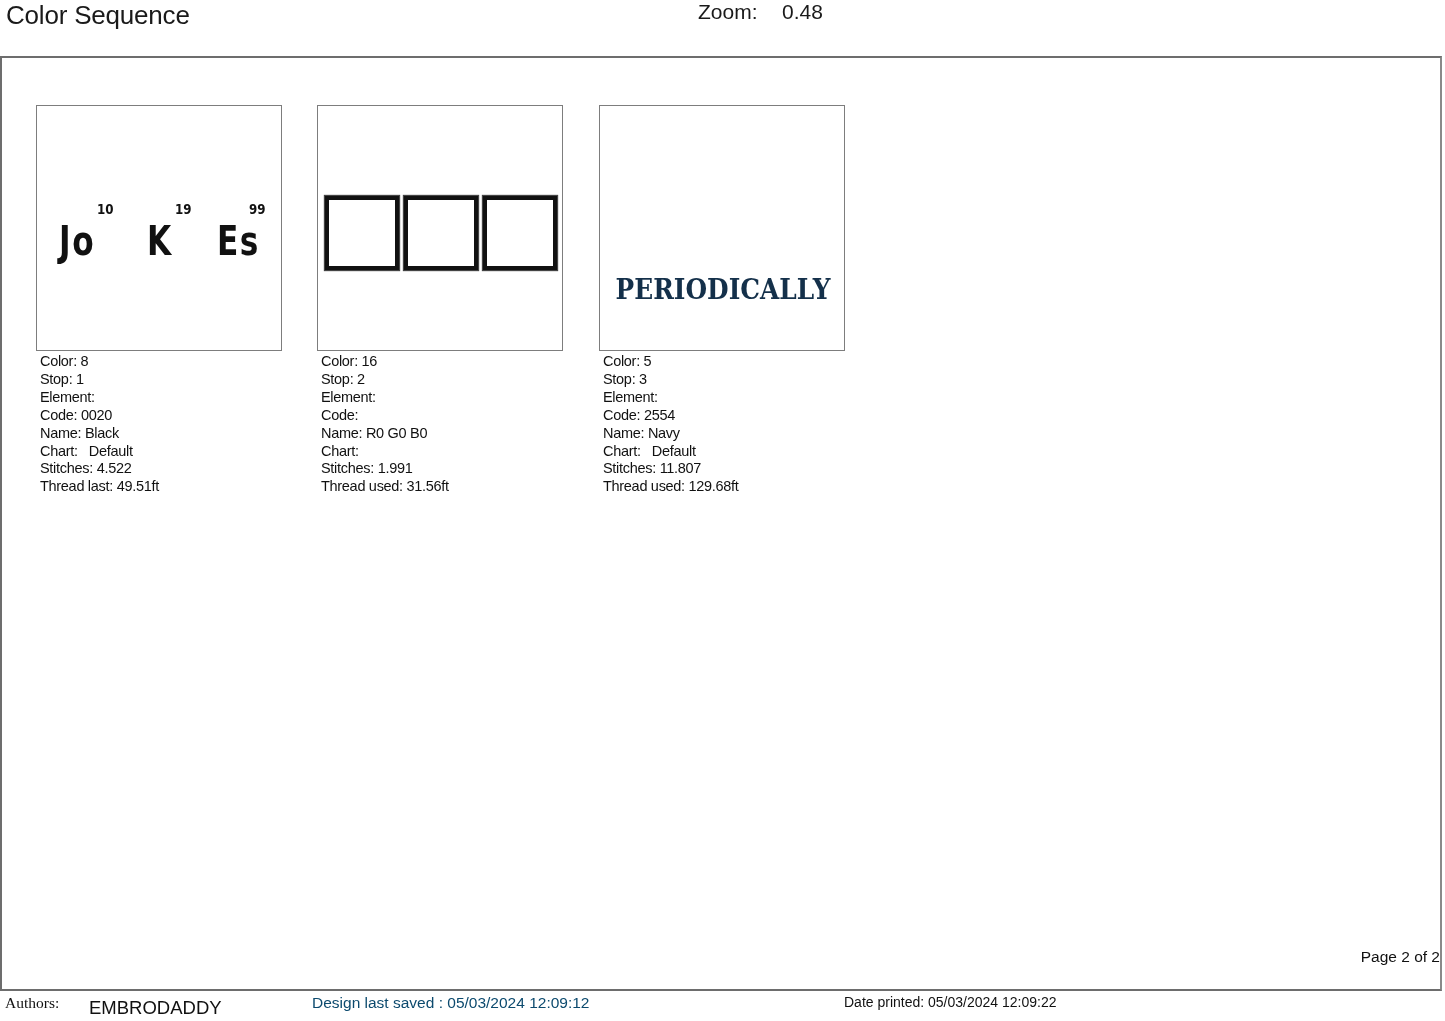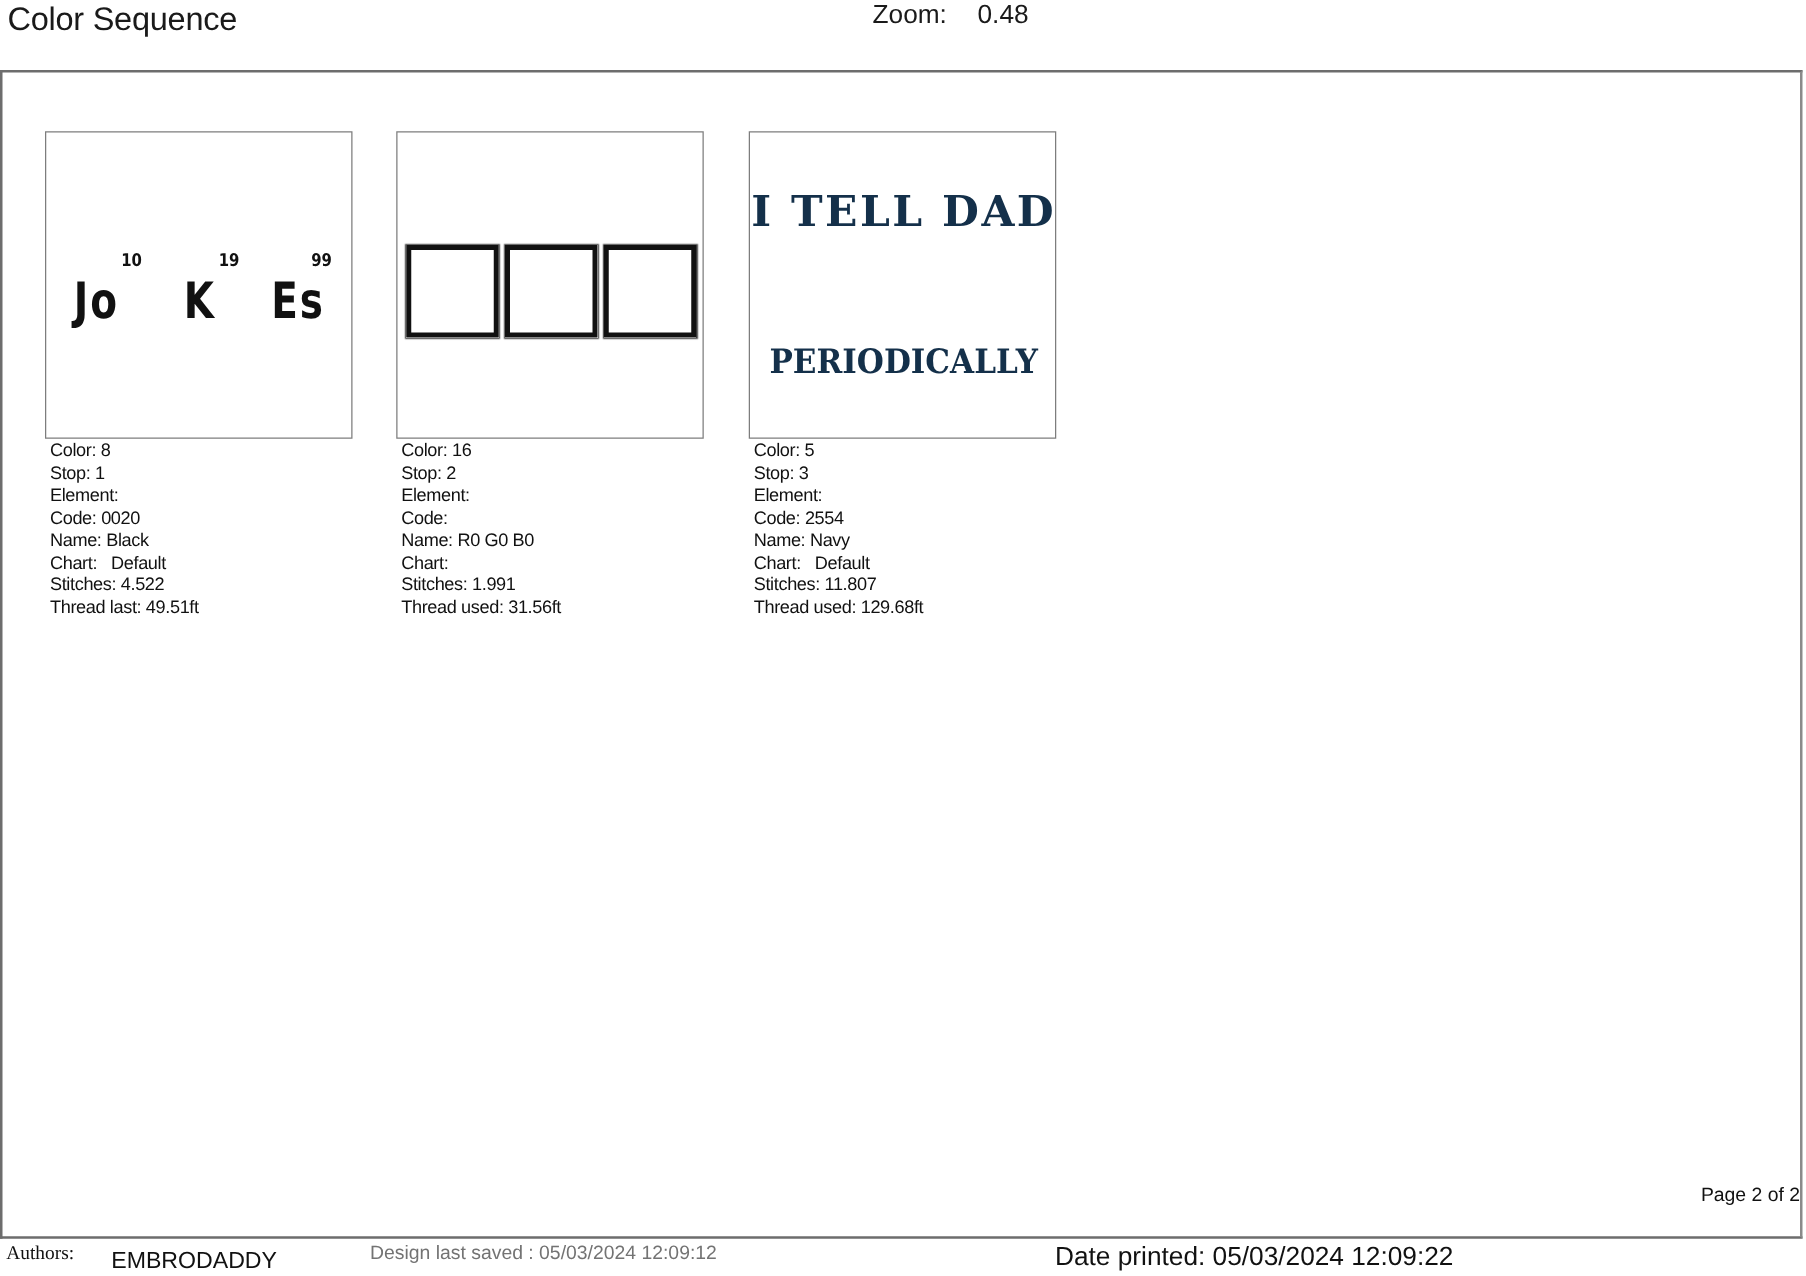--- a/index.html
+++ b/index.html
@@ -131,30 +131,30 @@
     }
     .footer-authors-value {
       position: absolute;
       left: 89px;
       top: 997px;
       font-size: 18.5px;
       color: #111;
     }
     .footer-saved {
       position: absolute;
-      left: 296px;
+      left: 312px;
       top: 994px;
       font-size: 15.5px;
-      color: #737373;
+      color: #0c4a6e;
     }
     .footer-printed {
       position: absolute;
       left: 844px;
       top: 994px;
-      font-size: 21px;
+      font-size: 14px;
       color: #111;
     }
     .footer-page {
       position: absolute;
       right: 5px;
       top: 948px;
       font-size: 15.5px;
       color: #111;
     }
   </style>
@@ -209,21 +209,20 @@
     <div>Code:</div>
     <div>Name: R0 G0 B0</div>
     <div>Chart:</div>
     <div>Stitches: 1.991</div>
     <div>Thread used: 31.56ft</div>
   </div>
 </div>
 
 <div class="card" style="left:599px; top:105px;">
   <div class="thumb">
-    <div class="navy-text" style="top:44px; font-size:34px; letter-spacing:2px;">I TELL DAD</div>
     <div class="navy-text" style="top:168px; font-size:27px; letter-spacing:0px; transform:scaleX(0.92);">PERIODICALLY</div>
   </div>
   <div class="info">
     <div>Color: 5</div>
     <div>Stop: 3</div>
     <div>Element:</div>
     <div>Code: 2554</div>
     <div>Name: Navy</div>
     <div>Chart:   Default</div>
     <div>Stitches: 11.807</div>

